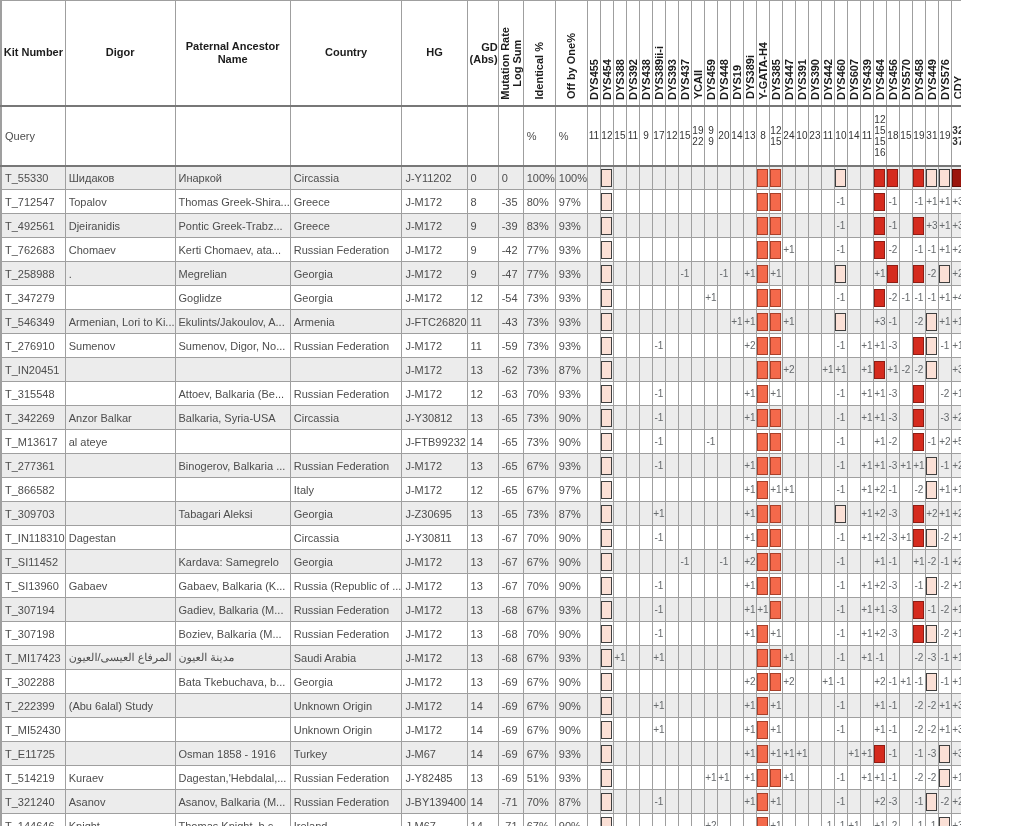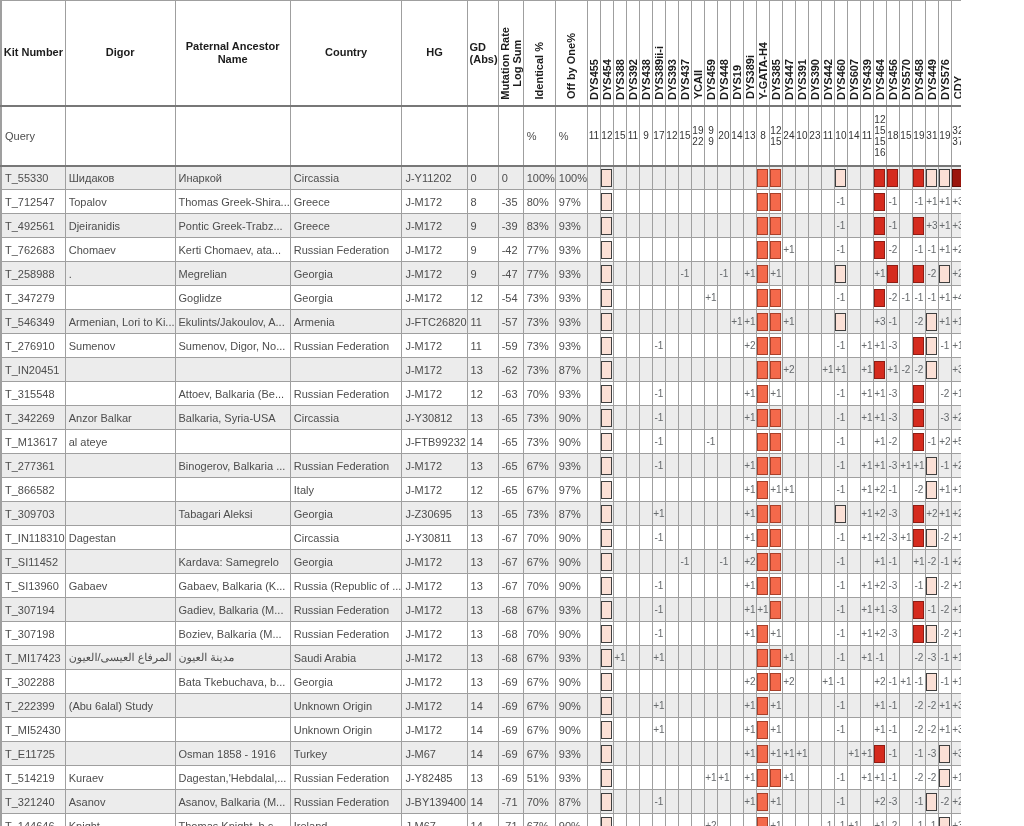--- a/index.html
+++ b/index.html
@@ -2,38 +2,38 @@
 <html><head>
 <meta charset="utf-8">
 <style>
   html,body{margin:0;padding:0;background:#fff;}
   body{width:1024px;height:826px;overflow:hidden;font-family:"Liberation Sans",sans-serif;color:#4d4d4d;}
   #wrap{width:961px;height:826px;overflow:hidden;position:relative;}
   table{border-collapse:collapse;table-layout:fixed;}
   td,th{border:1px solid #9f9f9f;padding:0;overflow:hidden;white-space:nowrap;vertical-align:middle;font-size:11px;box-sizing:border-box;}
   thead th{border-bottom:2px solid #777;background:#fff;color:#1c1c1c;font-weight:bold;}
   th.hz{white-space:normal;text-align:center;line-height:13px;}
-  th.lft{text-align:left;padding-left:2px;white-space:pre-line;}
+  th.lft{text-align:right;padding-left:2px;white-space:pre-line;}
   .rot{writing-mode:vertical-rl;transform:rotate(180deg);white-space:nowrap;font-weight:bold;font-size:11px;color:#1c1c1c;}
   th.vert{vertical-align:bottom;text-align:center;padding-bottom:3px;}
   tr.query td{height:60px;background:#fff;border-bottom:2px solid #777;}
   tr.query td.mk{text-align:center;font-size:10px;line-height:11px;white-space:pre-line;color:#333;}
   tr.body td{height:24px;}
   tr.g td{background:#ececec;}
   td.txt{padding-left:3px;color:#4d4d4d;}
   td.mkb{text-align:center;color:#65696c;font-size:10px;}
   .box{width:11px;height:18px;margin:2px auto;box-sizing:border-box;}
   .bp{background:#fbe0d6;border:1px solid #3f3f3f;}
   .bo{background:#f4694b;border:1px solid #a8402a;}
   .br{background:#d52b1e;border:1px solid #8e1d14;}
   .bd{background:#9b150c;border:1px solid #5f0c06;}
   td.qp{background:#fbe0d6;}
   td.qo{background:#f4694b;color:#3a1d10;}
   td.qr{background:#d52b1e;color:#3d120c;}
-  td.qd{background:#9b150c;color:#701009;}
+  td.qd{background:#9b150c;color:#701009;font-weight:bold;}
   .gut{position:relative;}
   .m1{position:absolute;left:2px;top:6px;width:6px;height:3px;background:#f5c4b4;}
   .m2{position:absolute;left:3px;top:14px;width:5px;height:3px;background:#c9d6e8;}
 </style>
 </head>
 <body>
 
 <div id="wrap">
   <table id="match-table">
     <colgroup id="cols">
@@ -486,21 +486,21 @@
           <td class="mkb">+4</td>
         </tr>
         <tr class="body g">
           <td class="gut"></td>
           <td class="txt">T_546349</td>
           <td class="txt">Armenian, Lori to Ki...</td>
           <td class="txt">Ekulints/Jakoulov, A...</td>
           <td class="txt">Armenia</td>
           <td class="txt">J-FTC26820</td>
           <td class="txt">11</td>
-          <td class="txt">-57</td>
+          <td class="txt">-43</td>
           <td class="txt">73%</td>
           <td class="txt">93%</td>
           <td class="mkb"></td>
           <td class="mkb">
             <div class="box bp"></div>
           </td>
           <td class="mkb"></td>
           <td class="mkb"></td>
           <td class="mkb"></td>
           <td class="mkb"></td>

